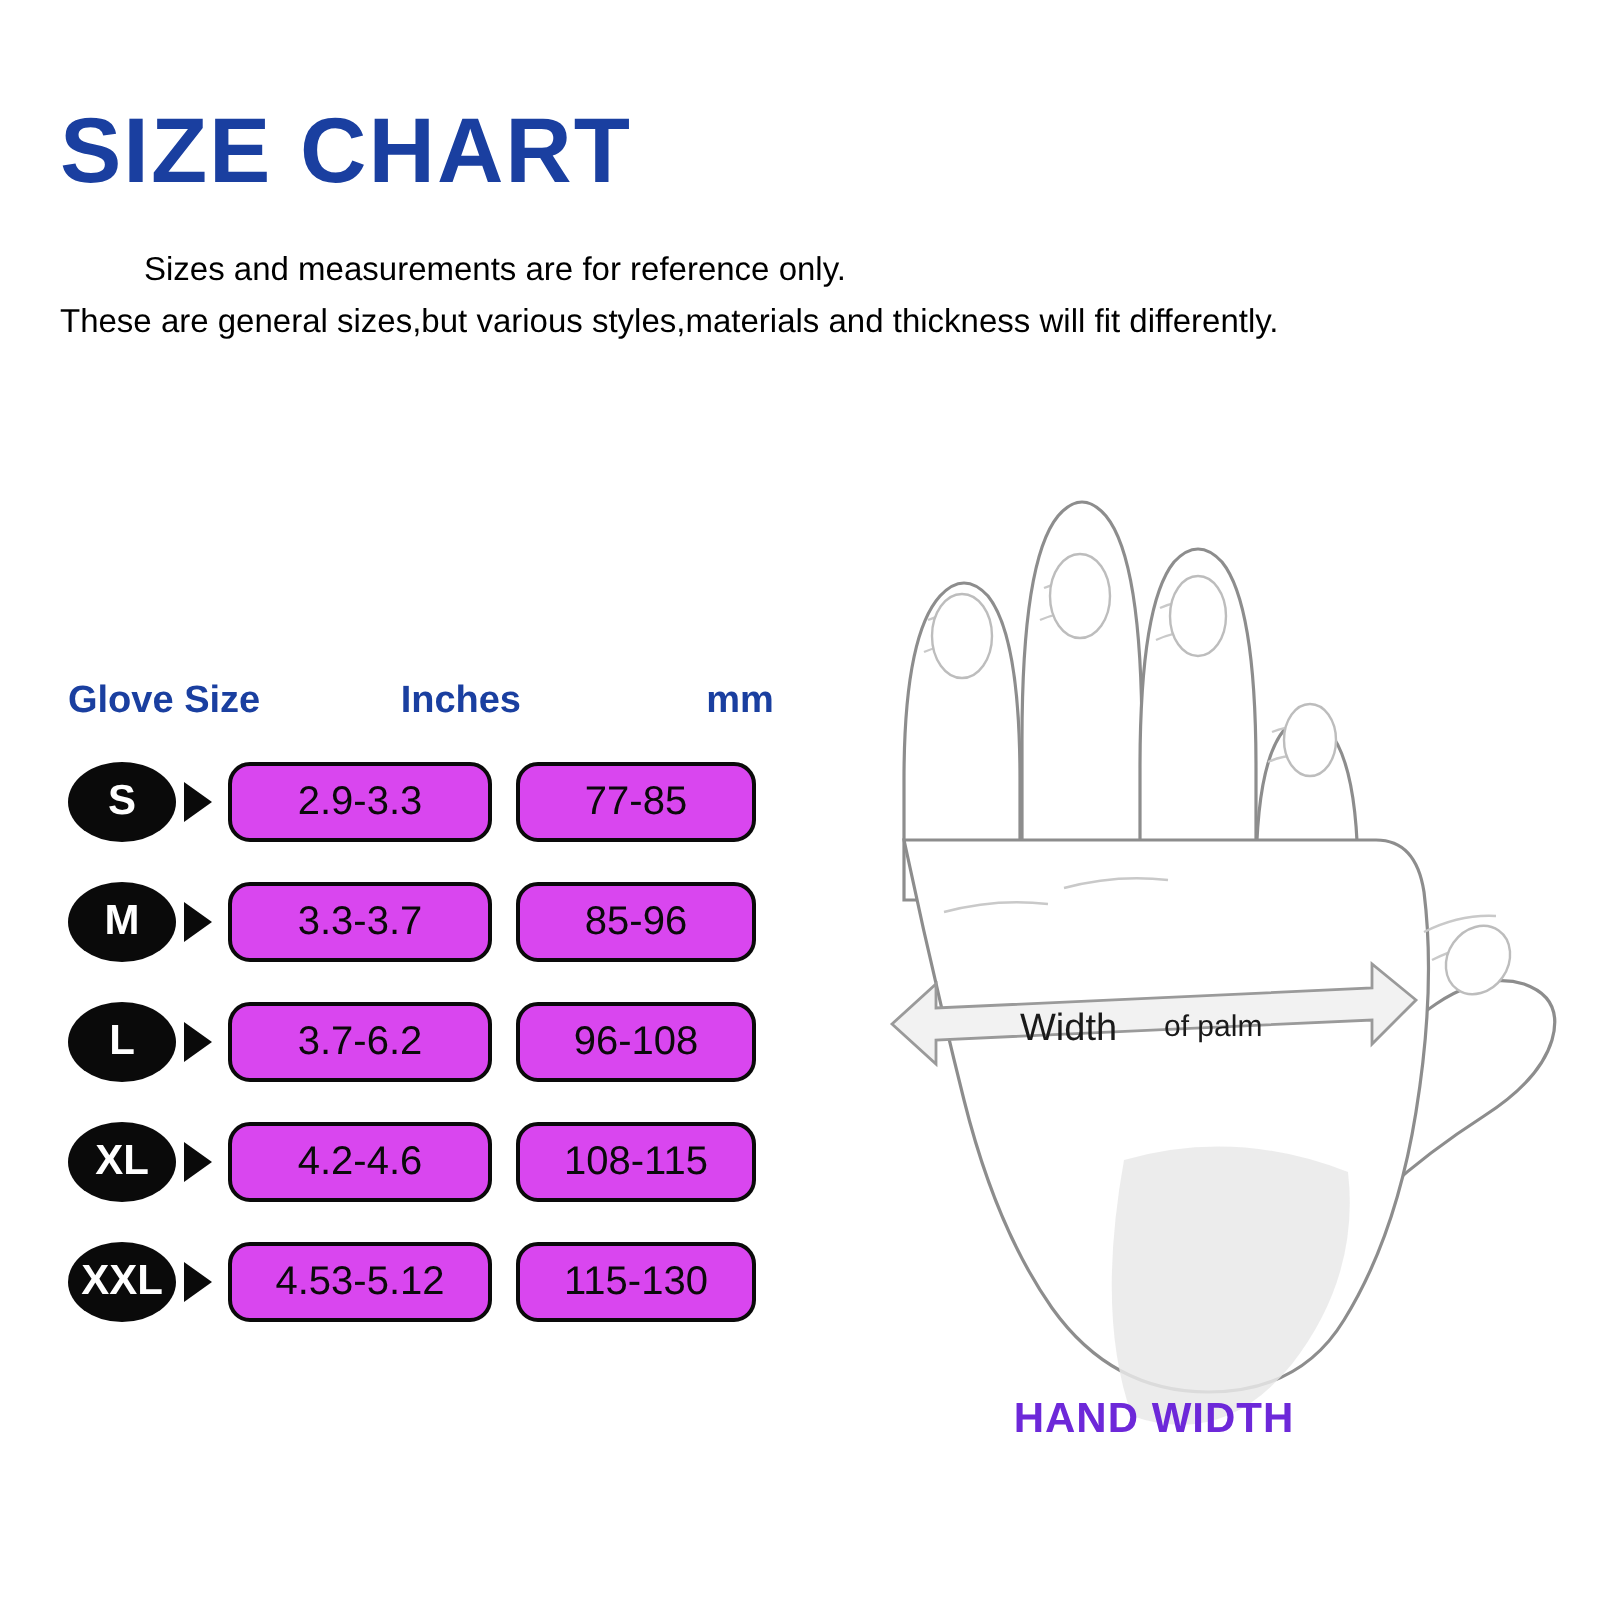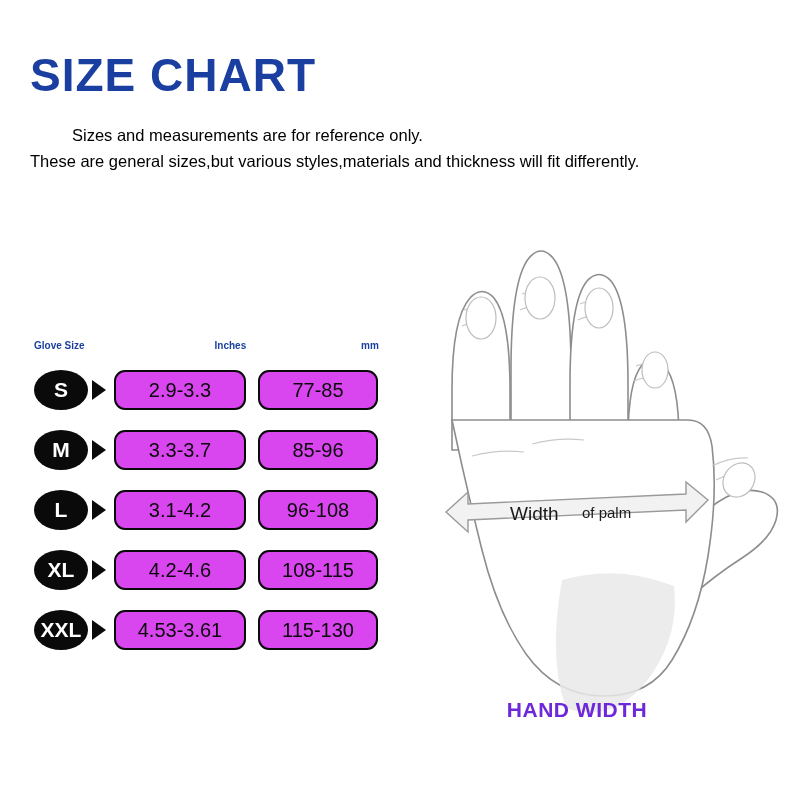--- a/index.html
+++ b/index.html
@@ -45,21 +45,21 @@
   #table {
     position: absolute;
     left: 34px;
     top: 340px;
     width: 390px;
   }
   .thead {
     display: flex;
     align-items: center;
     color: #1a3fa0;
-    font-size: 10px;
+    font-size: 19px;
     font-weight: bold;
     margin-bottom: 14px;
     gap: 16px;
   }
   .th-size  { width: 132px; }
   .th-in    { width: 140px; text-align: center; padding-right: 10px; }
   .th-mm    { width: 118px; text-align: center; }
 
   .row {
     display: flex;
@@ -165,35 +165,35 @@
     <div class="row">
       <div class="badge">M</div>
       <div class="arrow"></div>
       <div class="cell cell-in">3.3-3.7</div>
       <div class="cell cell-mm">85-96</div>
     </div>
 
     <div class="row">
       <div class="badge">L</div>
       <div class="arrow"></div>
-      <div class="cell cell-in">3.1-4.2</div>
+      <div class="cell cell-in">3.7-6.2</div>
       <div class="cell cell-mm">96-108</div>
     </div>
 
     <div class="row">
       <div class="badge small-text">XL</div>
       <div class="arrow"></div>
       <div class="cell cell-in">4.2-4.6</div>
       <div class="cell cell-mm">108-115</div>
     </div>
 
     <div class="row">
       <div class="badge small-text">XXL</div>
       <div class="arrow"></div>
-      <div class="cell cell-in">4.53-3.61</div>
+      <div class="cell cell-in">4.53-5.12</div>
       <div class="cell cell-mm">115-130</div>
     </div>
 
   </div>
 
   <div id="hand-area">
     <svg id="hand-svg" width="378" height="470" viewBox="0 0 378 470">
 
       <g fill="#ffffff" stroke="#8d8d8d" stroke-width="1.6">
 

